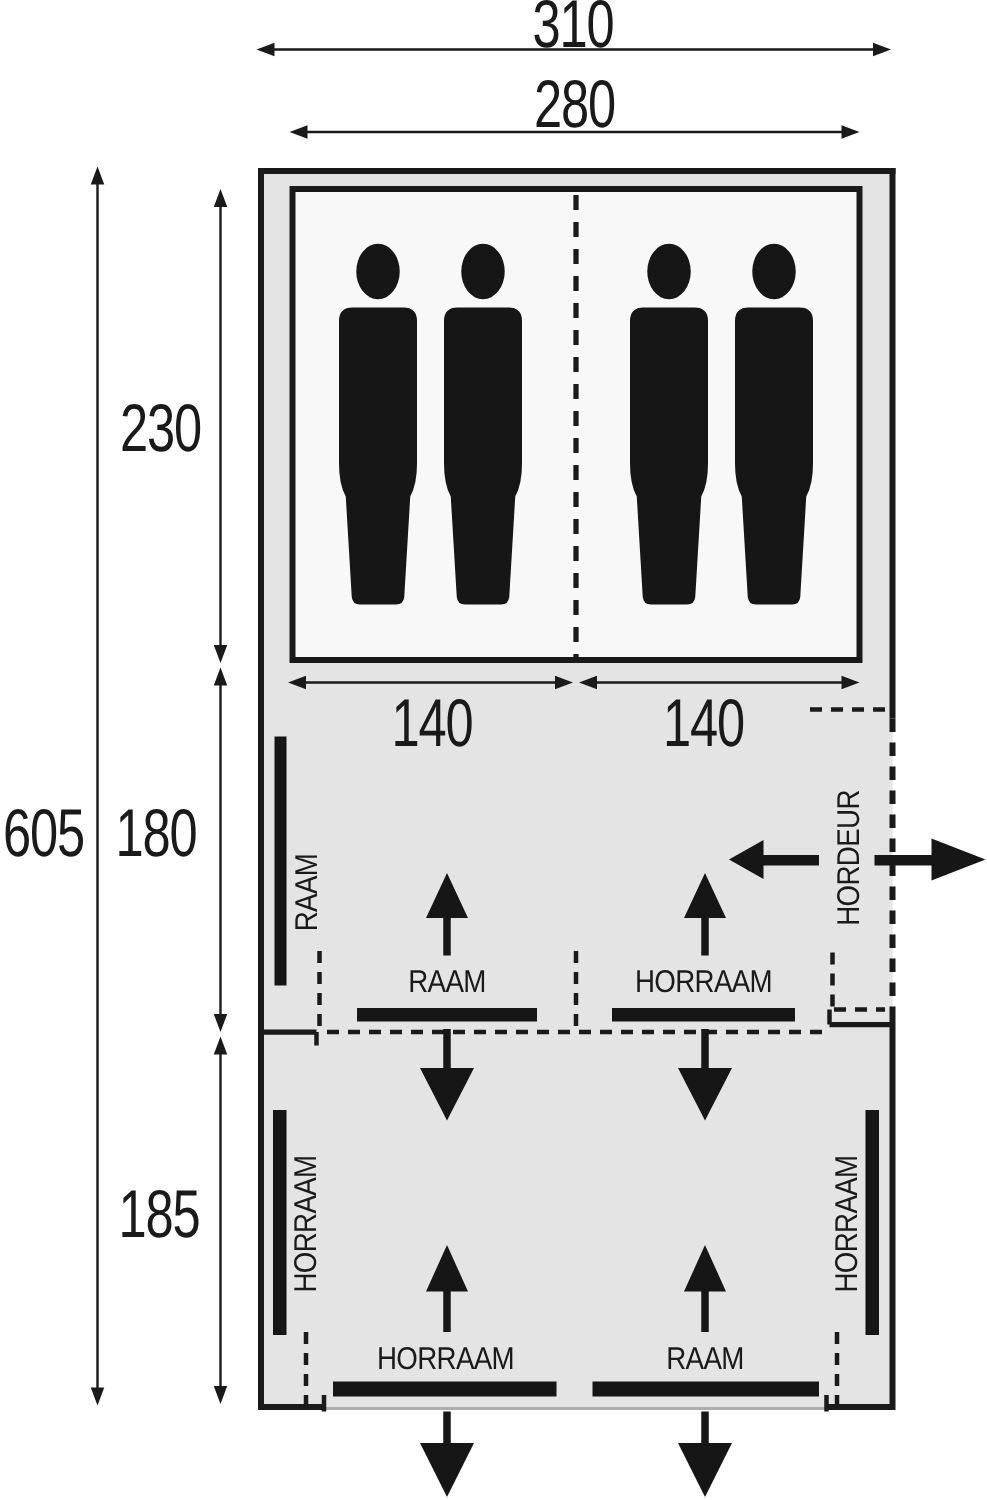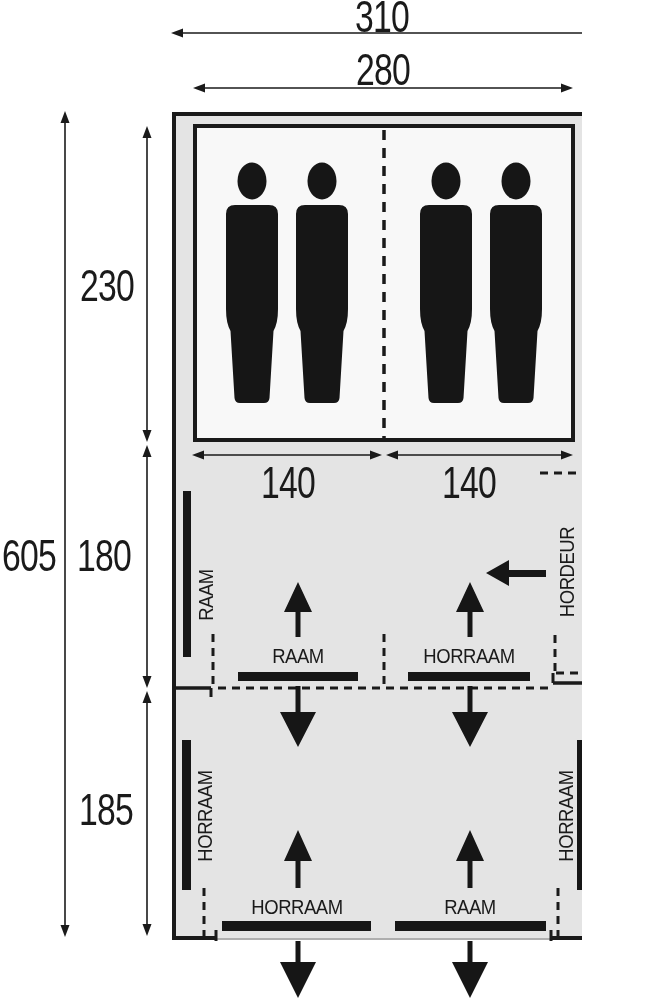--- a/index.html
+++ b/index.html
@@ -1,17 +1,17 @@
 <!DOCTYPE html>
 <html><head>
 <meta charset="utf-8">
 <style>
   html,body{margin:0;padding:0;background:#ffffff;}
   .canvas{
-    position:relative;width:582px;height:1000px;background:#ffffff;
+    position:relative;width:658px;height:1000px;background:#ffffff;
     font-family:"Liberation Sans",sans-serif;overflow:hidden;
   }
   .canvas > svg{position:absolute;left:0;top:0;}
   .dim{
     position:absolute;color:#1a1a1a;font-size:45px;line-height:1;
     white-space:nowrap;letter-spacing:-1px;
     transform:translate(-50%,-50%) scaleX(0.75);
   }
   .lbl{
     position:absolute;color:#1a1a1a;font-size:21px;line-height:1;

